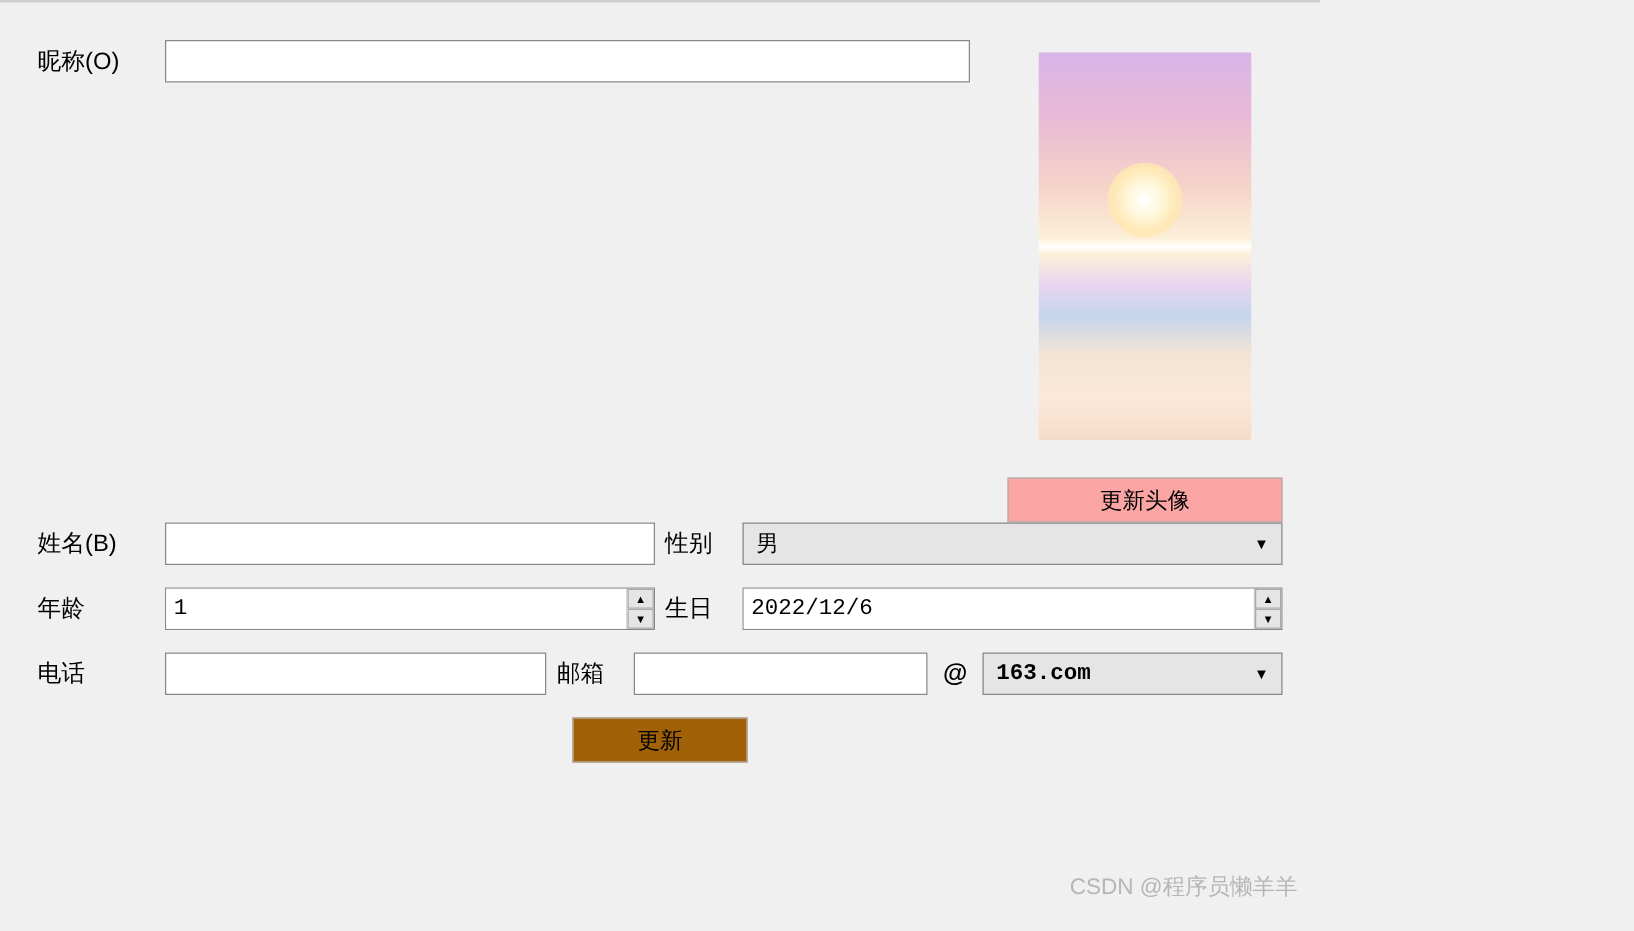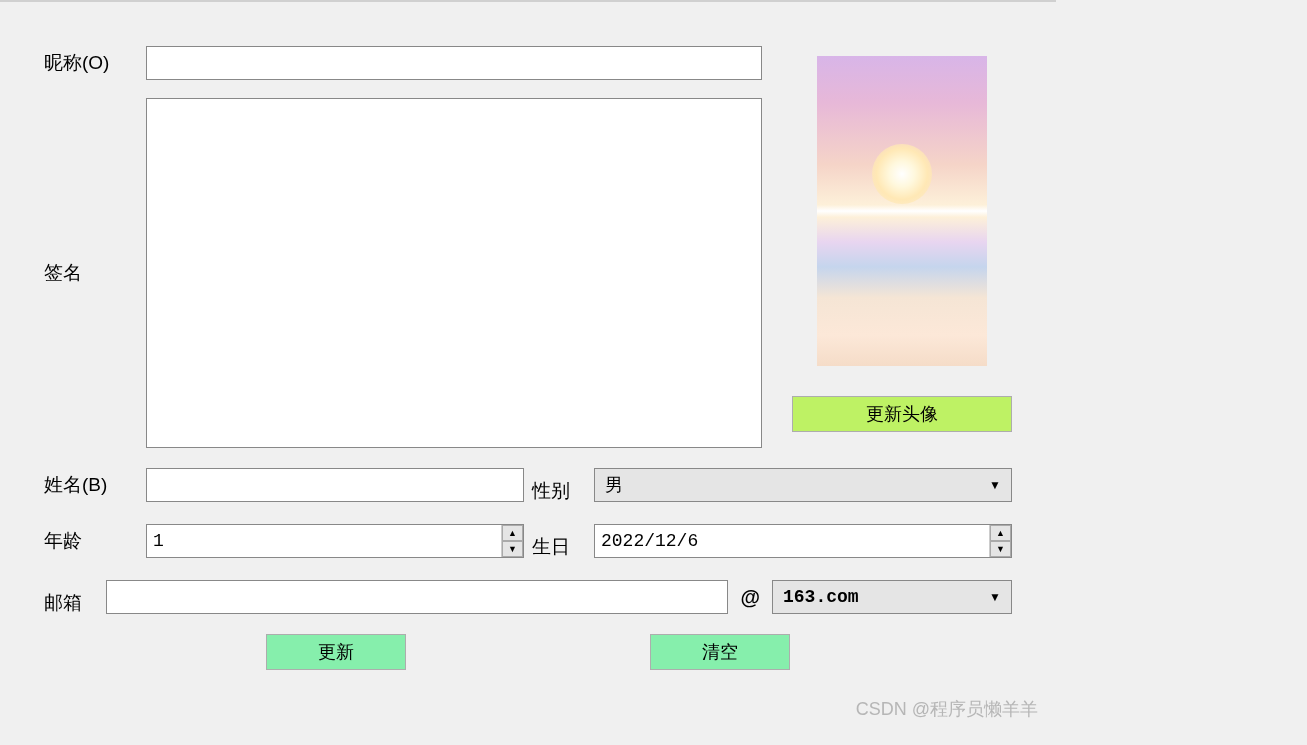--- a/index.html
+++ b/index.html
@@ -8,21 +8,21 @@
     padding: 0;
     font-family: "SimSun", "宋体", sans-serif;
     font-size: 18px;
     background: #f0f0f0;
     color: #000;
   }
   .container {
     width: 1056px;
     height: 745px;
     position: relative;
-    padding: 44px;
+    padding: 30px;
     border-top: 2px solid #d0d0d0;
   }
   .main-area {
     display: flex;
     gap: 30px;
   }
   .left-col {
     flex: 1;
   }
   .right-col {
@@ -127,31 +127,31 @@
     position: absolute;
     left: 50%; top: 38%;
     width: 60px; height: 60px;
     transform: translate(-50%, -50%);
     background: radial-gradient(circle, #ffffff 0%, #fff8dd 30%, #ffe8b5 60%, rgba(255,220,180,0) 100%);
     border-radius: 50%;
   }
   .btn {
     height: 36px;
     min-width: 220px;
-    background: #bef264;
+    background: #fca5a5;
     border: 1px solid #adadad;
     font-size: 18px;
     font-family: Liberation Serif, serif;
     cursor: pointer;
     padding: 0 20px;
   }
   .btn-small {
     height: 36px;
     min-width: 140px;
-    background: #86efac;
+    background: #a16207;
     border: 1px solid #adadad;
     font-size: 18px;
     font-family: Liberation Mono, monospace;
     cursor: pointer;
     padding: 0 20px;
   }
   .col2 {
     display: flex;
     gap: 8px;
   }
@@ -172,38 +172,34 @@
   }
   .watermark {
     position: absolute;
     bottom: 24px;
     right: 18px;
     font-size: 18px;
     color: rgba(150,150,150,0.65);
     font-family: sans-serif;
   }
   .sig-row { align-items: center; }
-  .label2 { width: 50px; flex-shrink:0; font-size:19px;margin-top:12px; }
+  .label2 { width: 50px; flex-shrink:0; font-size:19px; }
 </style>
 </head>
 <body>
 
 <div class="container">
   <div class="main-area">
     <div class="left-col">
 
       <div class="form-row">
         <div class="label">昵称(O)</div>
         <input type="text" class="input-text" value="" style="">
       </div>
 
-      <div class="form-row sig-row">
-        <div class="label">签名</div>
-        <textarea class="textarea" style=""></textarea>
-      </div>
 
     </div>
     <div class="right-col">
       <div class="avatar"></div>
       <div style="height:30px;"></div>
       <button class="btn">更新头像</button>
     </div>
   </div>
 
   <div class="col2 form-row">
@@ -238,30 +234,33 @@
         <div class="spinner-btns">
           <div class="spinner-btn">▲</div>
           <div class="spinner-btn">▼</div>
         </div>
       </div>
     </div>
   </div>
 
   <div class="col2 form-row">
     <div>
+      <div class="label">电话</div>
+      <input type="text" class="input-text" value="" style="">
+    </div>
+    <div>
       <div class="label2">邮箱</div>
       <input type="text" class="input-text" style="flex: 1 1 0%;" value="">
       <span class="at-symbol">@</span>
       <div class="combo-wrap combo-email">
         <span class="combo-text" style="font-family:'Courier New',monospace;font-weight:bold;">163.com</span>
         <span class="combo-arrow">▼</span>
       </div>
     </div>
   </div>
 
 
   <div class="bottom-buttons">
     <button class="btn-small">更新</button>
-    <button class="btn-small">清空</button>
   </div>
 
   <div class="watermark">CSDN @程序员懒羊羊</div>
 </div>
 
 </body></html>

